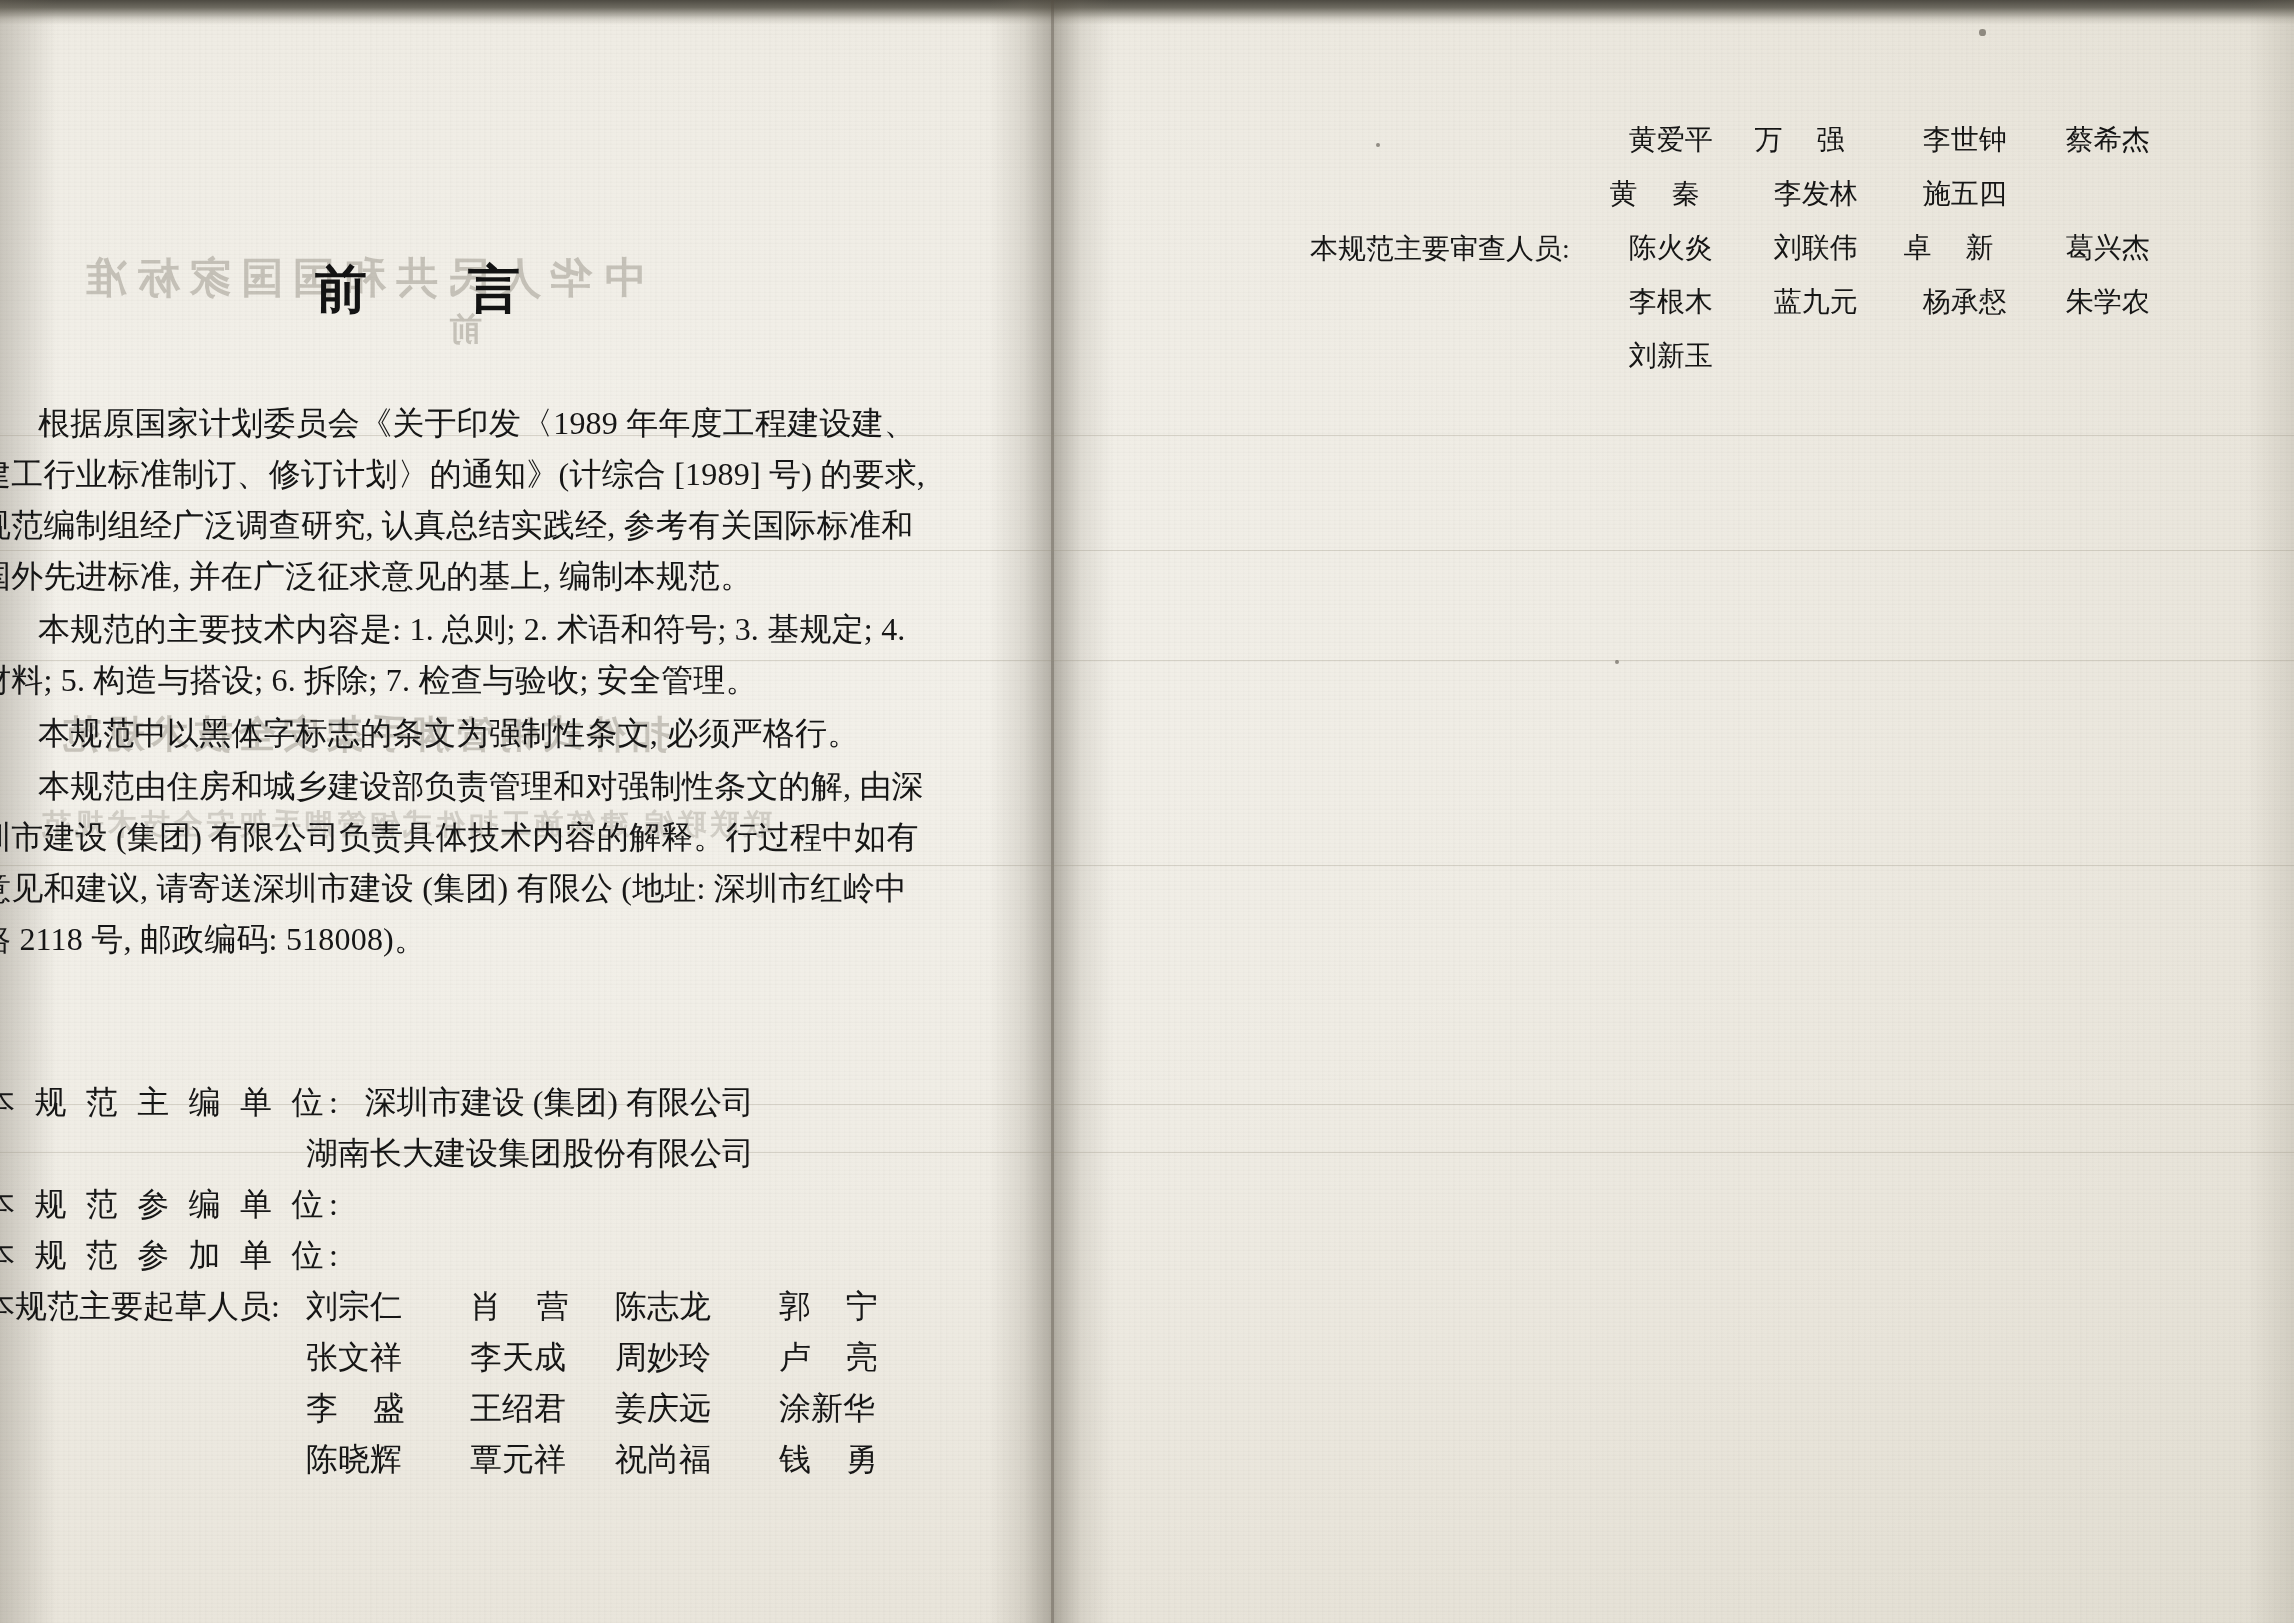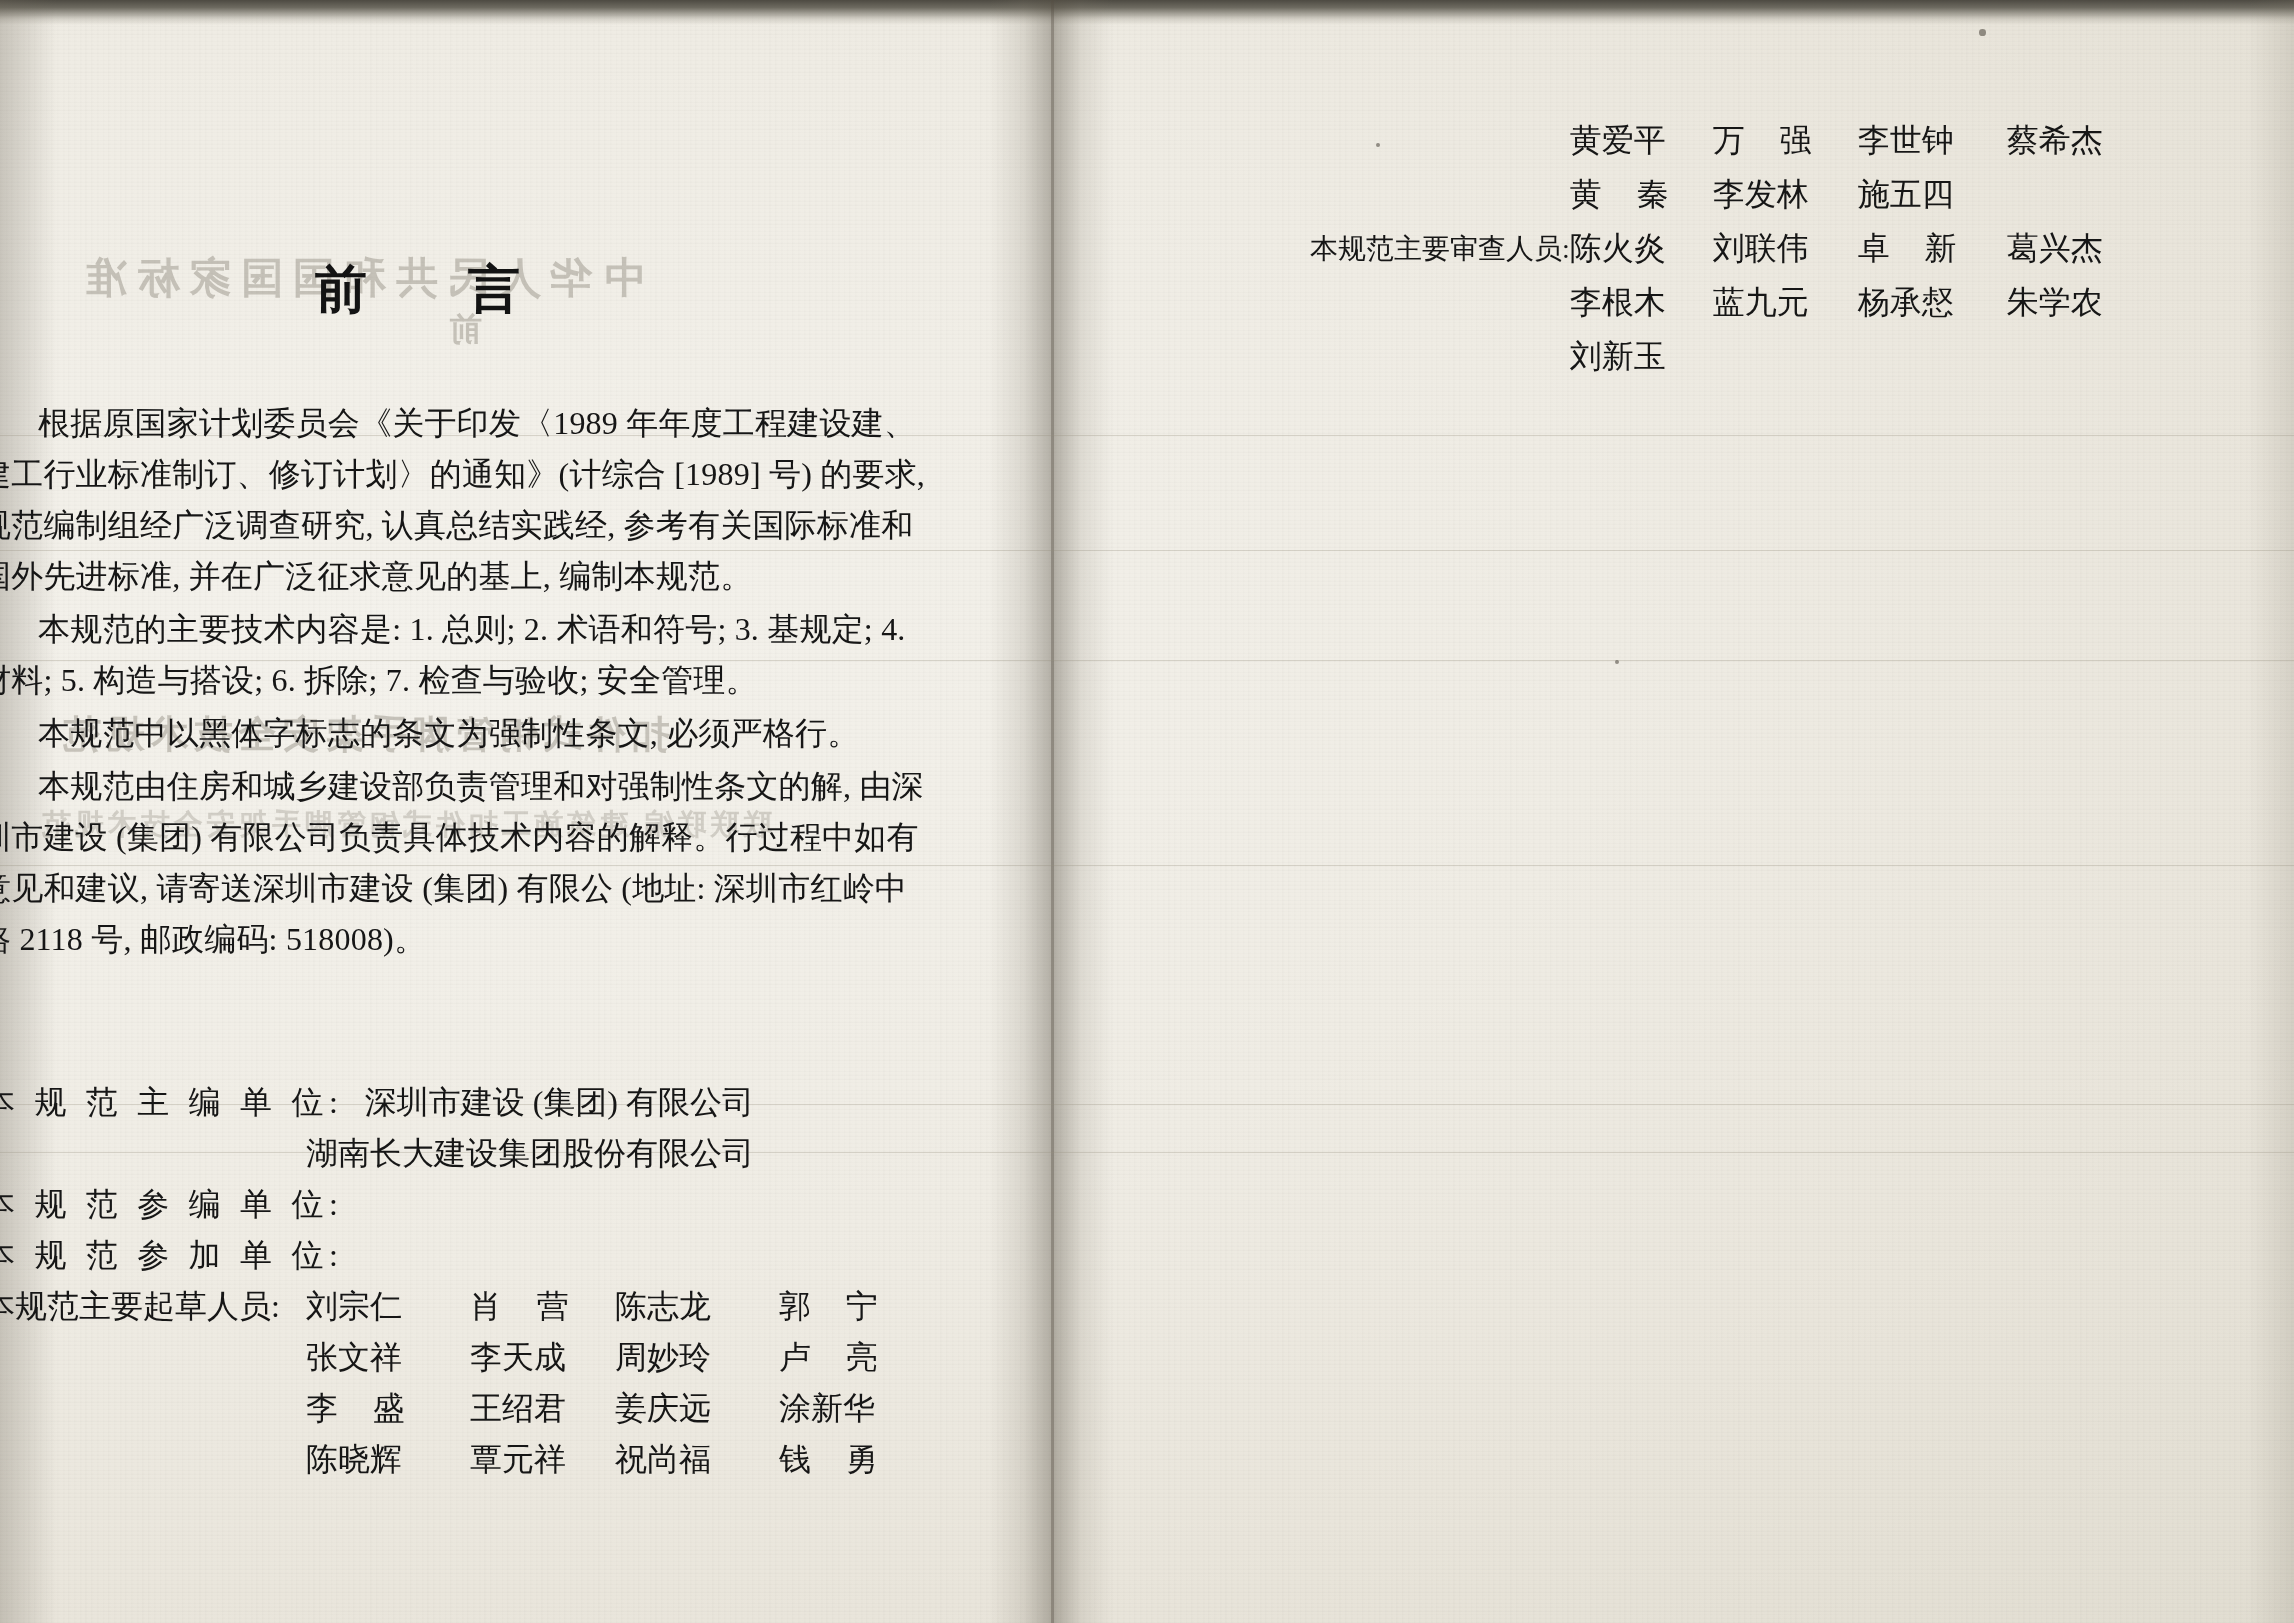--- a/index.html
+++ b/index.html
@@ -195,23 +195,24 @@
   .review-label {
     font-size: 28px;
     line-height: 54px;
     white-space: nowrap;
     padding-top: 109px;
     color: #161616;
   }
   .review-grid {
     display: grid;
     grid-template-columns: 143px 145px 149px 143px;
-    font-size: 32px;
+    font-size: 28px;
     line-height: 54px;
     color: #161616;
+    text-align: right;
   }
   .review-grid .cell { white-space: nowrap; }
 
   .speck {
     position: absolute;
     background: rgba(70,64,54,0.55);
     border-radius: 50%;
     pointer-events: none;
   }
 </style>

